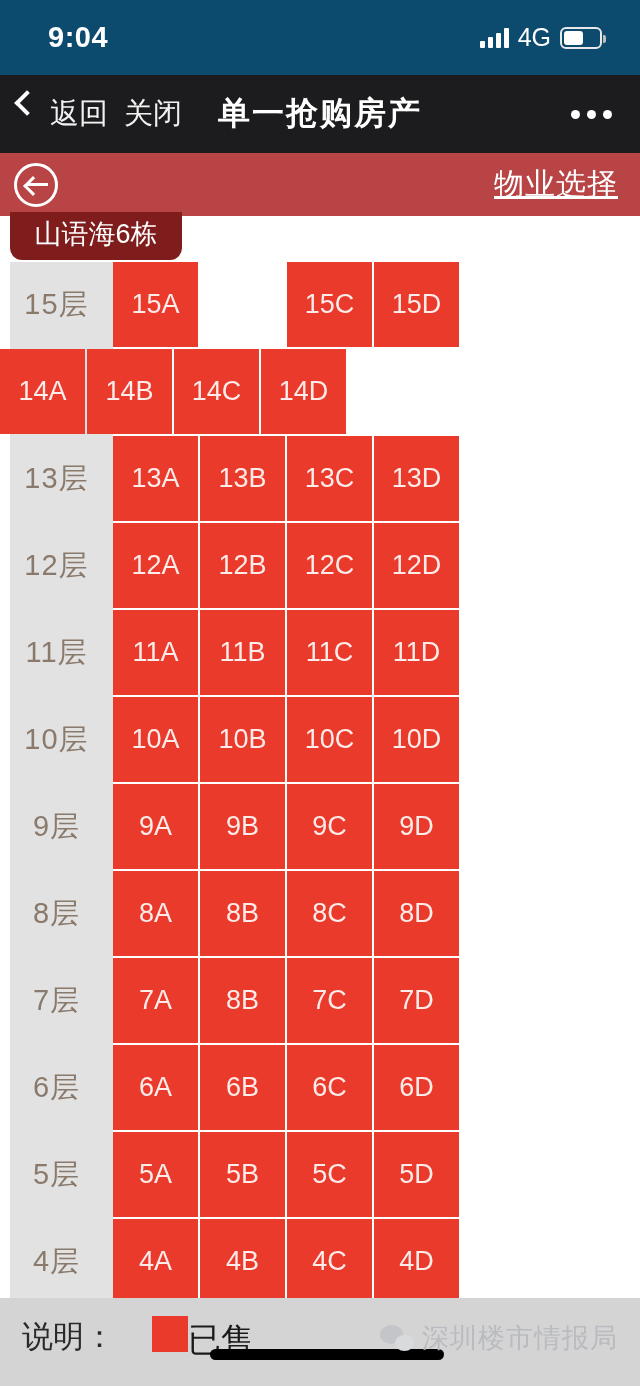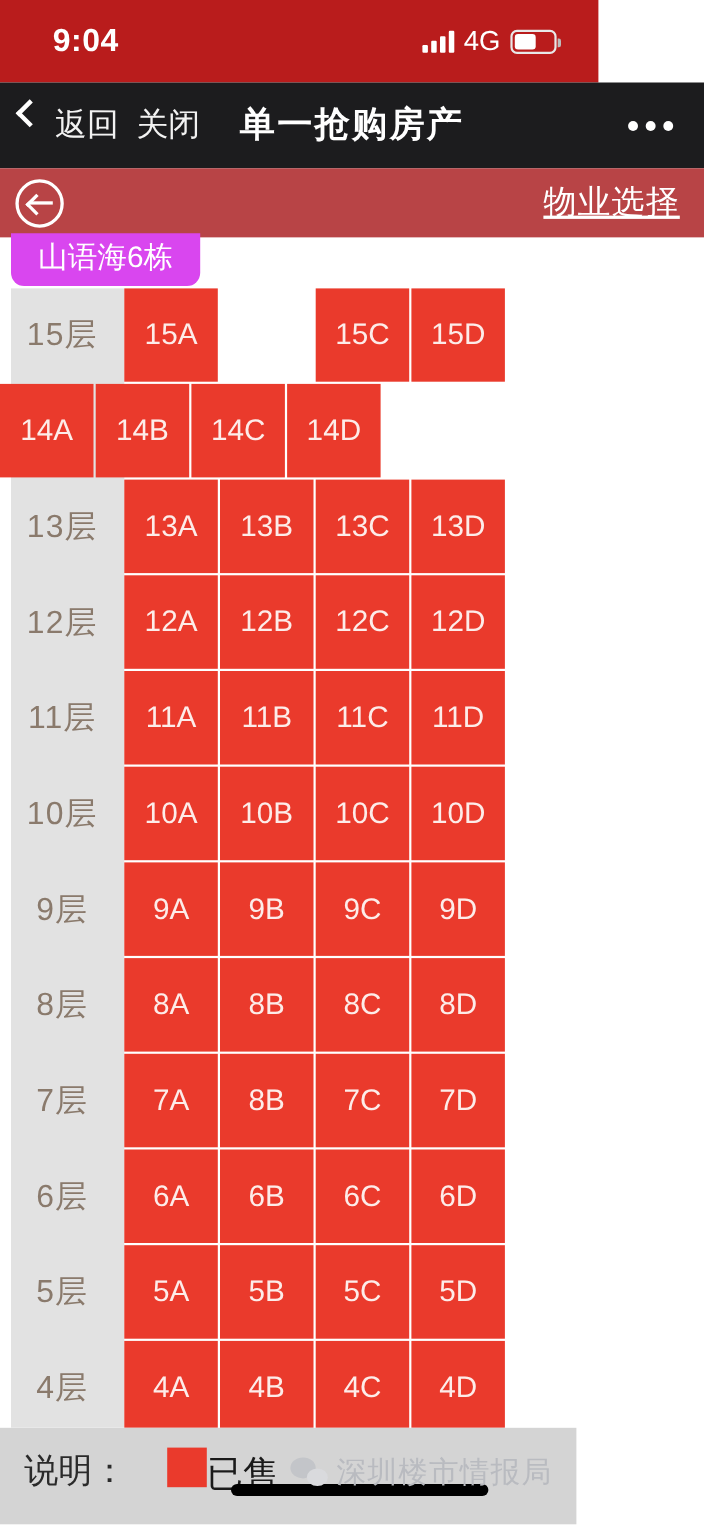--- a/index.html
+++ b/index.html
@@ -13,22 +13,22 @@
   body {
     font-family: "Liberation Sans", "DejaVu Sans", sans-serif;
     background: #ffffff;
     position: relative;
   }
 
   
   .status-bar {
     position: absolute;
     left: 0; top: 0;
-    width: 544px; height: 75px;
-    background: #b91c1c;
+    width: 640px; height: 75px;
+    background: #0c4a6e;
     display: flex;
     align-items: center;
     justify-content: space-between;
     padding: 0 38px 0 48px;
   }
   .status-time {
     color: #ffffff;
     font-size: 29px;
     font-weight: 600;
     letter-spacing: 0.5px;
@@ -176,21 +176,21 @@
     position: absolute;
     left: 0; top: 216px;
     width: 640px; height: 46px;
     background: #ffffff;
   }
   .building-tab {
     position: absolute;
     left: 10px; top: -4px;
     min-width: 172px;
     height: 48px;
-    background: #d946ef;
+    background: #7f1d1d;
     border-radius: 0 0 12px 12px;
     color: #ffffff;
     font-size: 27px;
     display: flex;
     align-items: center;
     justify-content: center;
     padding: 0 14px 4px 14px;
   }
 
   
@@ -243,21 +243,21 @@
   }
   .unit.empty {
     background: #ffffff;
     color: transparent;
   }
 
   
   .legend-bar {
     position: absolute;
     left: 0; bottom: 0;
-    width: 524px; height: 88px;
+    width: 640px; height: 88px;
     background: #d4d4d4;
     display: flex;
     align-items: center;
     padding-left: 14px;
   }
   .legend-title {
     position: absolute;
     left: 22px; top: 18px;
     font-size: 31px;
     color: #2a2a2a;

